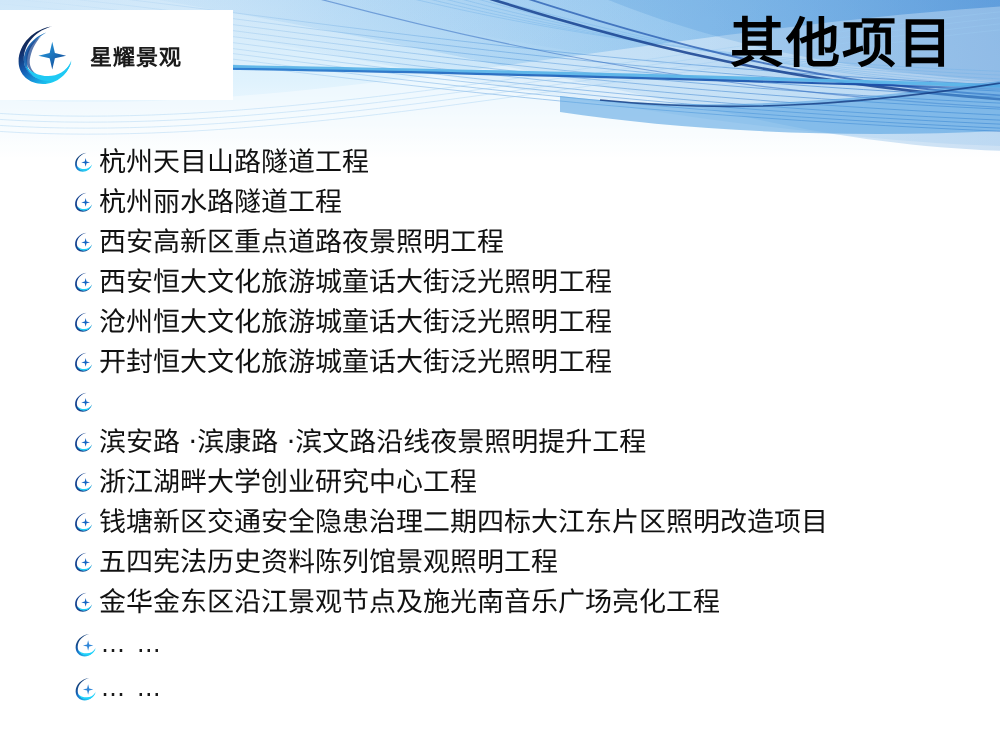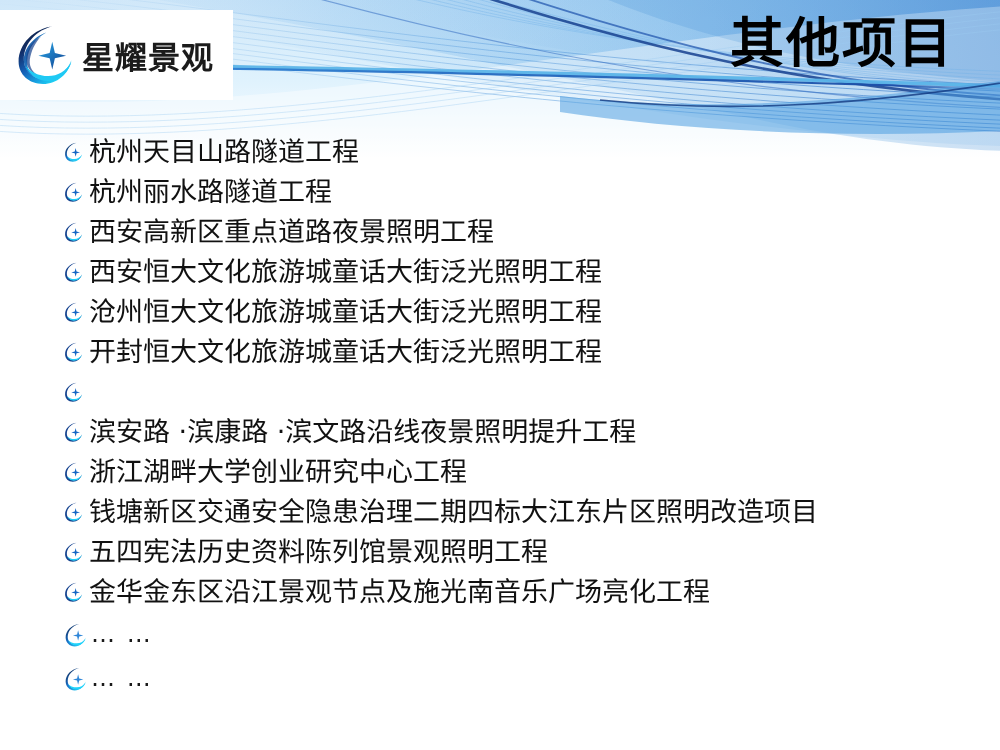--- a/index.html
+++ b/index.html
@@ -72,24 +72,24 @@
     padding-left: 12px;
     box-sizing: border-box;
   }
   .logo-mark {
     width: 66px;
     height: 66px;
     flex: none;
   }
   .logo-mark svg { display: block; width: 66px; height: 66px; }
   .logo-wordmark {
-    margin-left: 4px;
+    margin-left: 12px;
     font-family: "DejaVu Serif", "Liberation Serif", serif;
     font-weight: bold;
-    font-size: 32px;
+    font-size: 22px;
     letter-spacing: 1px;
     color: #1b1b1b;
     white-space: nowrap;
   }
 
   
   .slide-title {
     position: absolute;
     right: 46px;
     top: 16px;
@@ -103,21 +103,21 @@
     text-align: right;
   }
 
   
   .project-list {
     position: absolute;
     left: 56px;
     top: 126px;
     width: 910px;
     list-style: none;
-    margin: 6px;
+    margin: 16px;
     padding: 0;
     text-align: center;
   }
   .project-item {
     display: flex;
     align-items: flex-start;
     min-height: 40px;
     margin-bottom: 0px;
   }
   .project-item .bullet {

